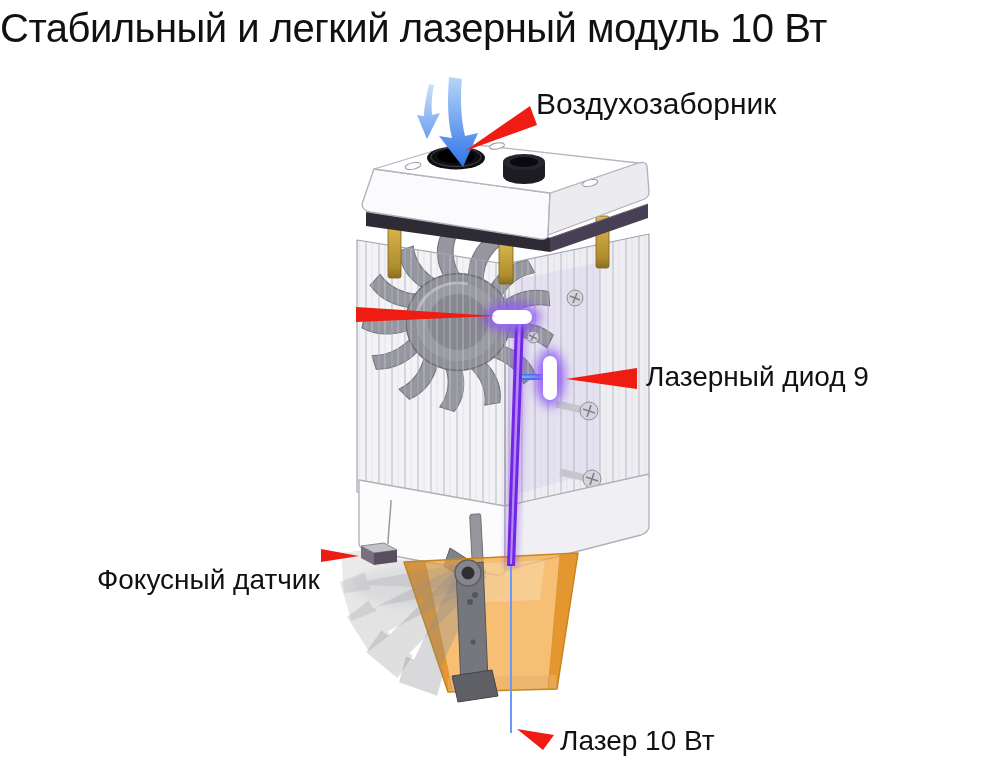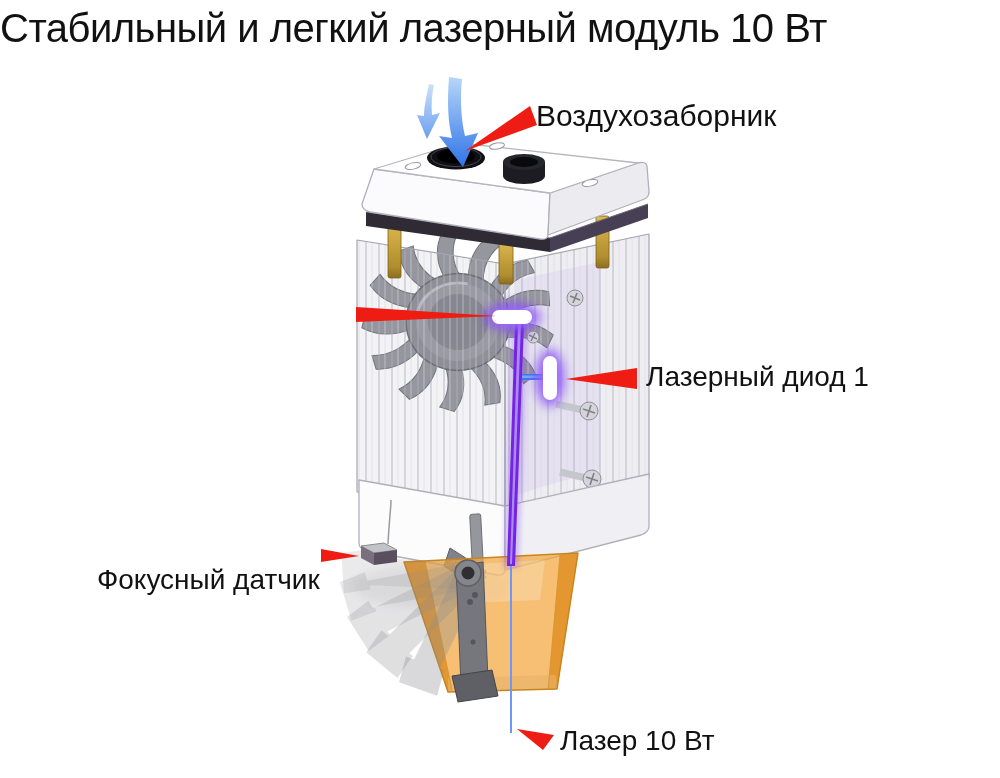--- a/index.html
+++ b/index.html
@@ -18,21 +18,21 @@
     overflow:hidden;margin:0 auto;
   }
   .title{
     position:absolute;left:0;top:6px;width:1000px;
     font-size:40px;font-weight:400;letter-spacing:-0.5px;color:var(--text);
     white-space:nowrap;
   }
   .callout-label{
     position:absolute;color:var(--text);white-space:nowrap;font-weight:400;
   }
-  .lbl-air{left:536px;top:99px;font-size:30px;}
+  .lbl-air{left:536px;top:87px;font-size:30px;}
   .lbl-d1{left:112px;top:303px;font-size:28px;}
   .lbl-d2{left:646px;top:361px;font-size:28px;}
   .lbl-fs{left:97px;top:564px;font-size:28px;}
   .lbl-laser{left:560px;top:725px;font-size:28px;text-align:center;}
   svg.figure{position:absolute;left:0;top:0;}
   .red-wedge{fill:var(--callout-red);}
   .beam-v{fill:var(--beam-purple);}
   .beam-h{fill:var(--beam-blue);}
 </style>
 </head>
@@ -236,17 +236,17 @@
     <g>
       <polygon class="red-wedge" points="465,151 530,106 537,125"></polygon>
       <polygon class="red-wedge" points="356,307 356,322 496,316"></polygon>
       <polygon class="red-wedge" points="566,379 637,368 637,389"></polygon>
       <polygon class="red-wedge" points="321,549 321,562 359,556"></polygon>
       <polygon class="red-wedge" points="517,729 554,735 543,750"></polygon>
     </g>
   </svg>
 
   <div class="callout-label lbl-air">Воздухозаборник</div>
-  <div class="callout-label lbl-d2">Лазерный диод 1</div>
+  <div class="callout-label lbl-d2">Лазерный диод 9</div>
   <div class="callout-label lbl-fs">Фокусный датчик</div>
   <div class="callout-label lbl-laser">Лазер 10 Вт</div>
 
 </div>
 
 </body></html>

